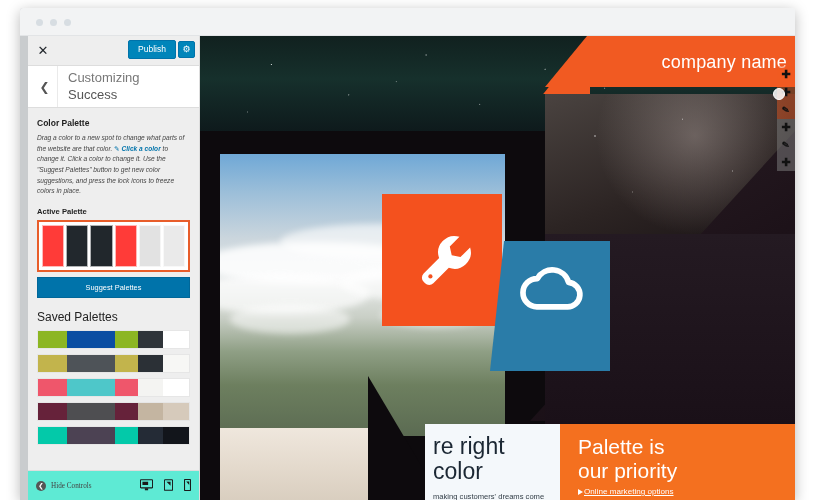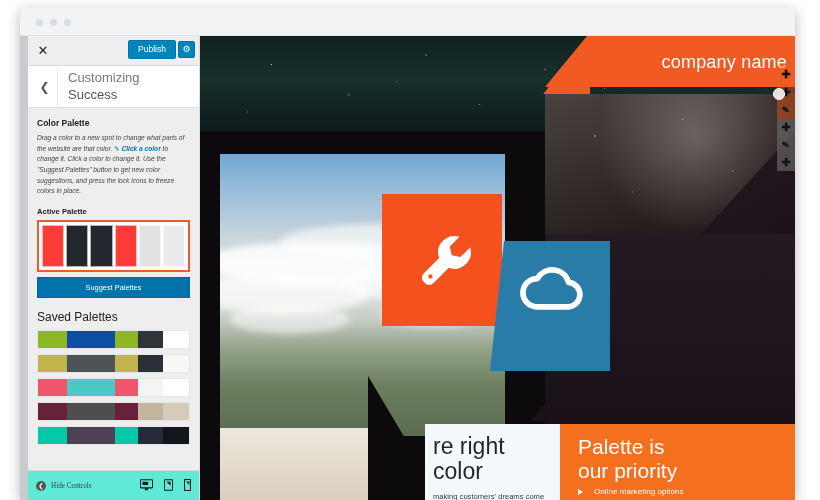--- a/index.html
+++ b/index.html
@@ -233,21 +233,21 @@
 
   .success-panel {
     position:absolute; left: 360px; top: 388px; width: 235px; height: 80px;
     background:#f4701f;
   }
   .success-h {
     position:absolute; left: 18px; top: 11px;
     font-size: 21px; color:#fff; line-height:1.13; font-weight:400;
   }
   .bullets { position:absolute; left: 18px; top: 63px; width: 210px; }
-  .bullet { display:flex; align-items:center; gap:11px; font-size:8.1px; color:#fff; margin-bottom:8px; }
+  .bullet { display:flex; align-items:center; gap:1px; font-size:8.1px; color:#fff; margin-bottom:8px;text-decoration:underline; }
   .tri { width:0; height:0; border-left:5px solid #fff; border-top:3.5px solid transparent; border-bottom:3.5px solid transparent; }
 
   
   .edit-strip {
     position:absolute; right:0; top: 30px; width: 18px; height: 105px;
     display:flex; flex-direction:column;
   }
   .es-item {
     flex:1; display:flex; align-items:center; justify-content:center;
     cursor:pointer; color:#111; font-size:11px; font-weight:700;

